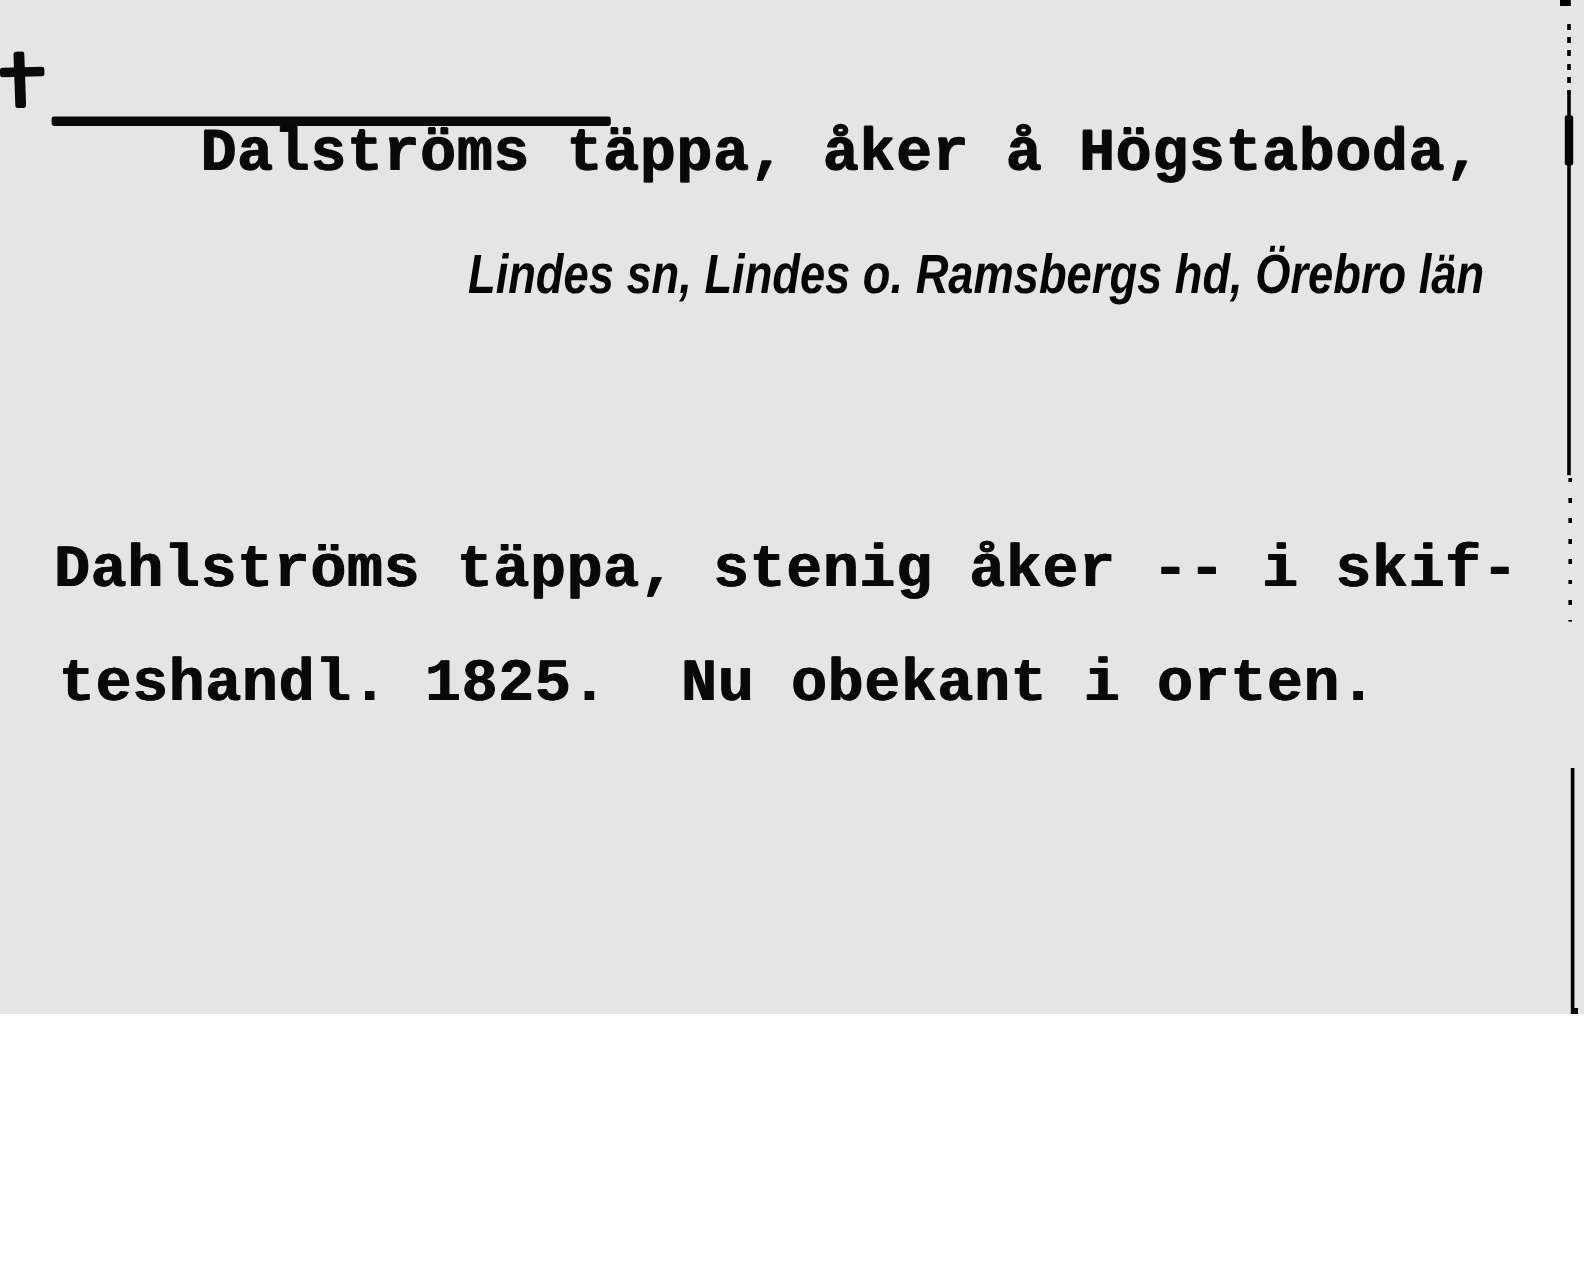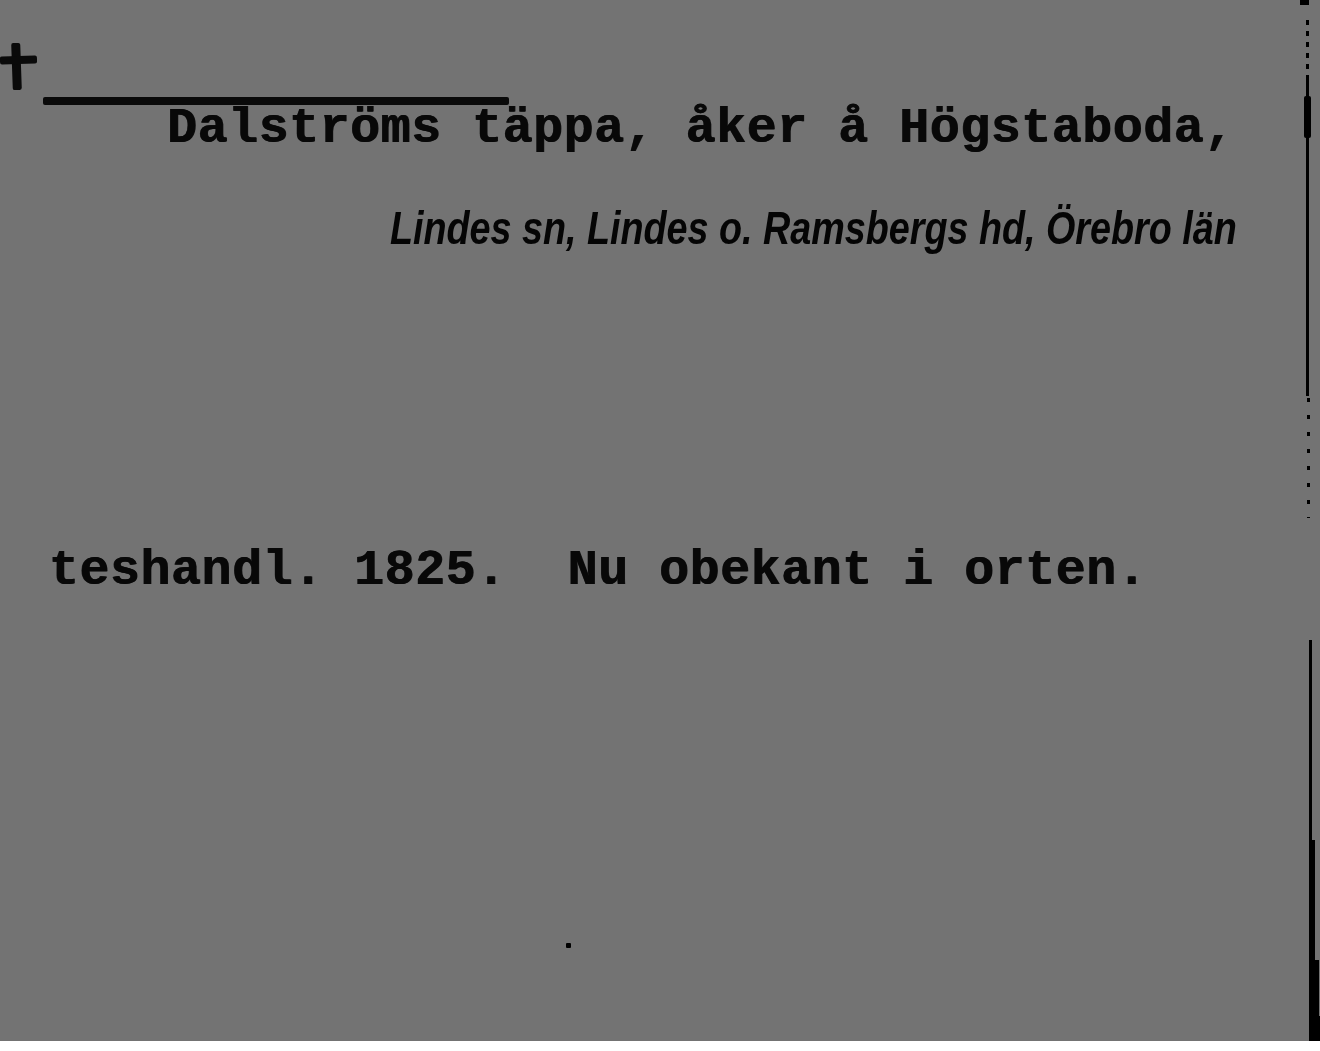--- a/index.html
+++ b/index.html
@@ -3,22 +3,22 @@
 <meta charset="utf-8">
 <style>
   html, body {
     margin: 0;
     padding: 0;
     background: #ffffff;
   }
   .card {
     position: relative;
     width: 1320px;
-    height: 1041px;
-    background: #737373;
+    height: 845px;
+    background: #e5e5e5;
     overflow: hidden;
     font-family: "Liberation Mono", monospace;
     color: #080808;
   }
   
   .tw {
     position: absolute;
     font-family: "Liberation Mono", monospace;
     font-weight: bold;
     font-size: 50px;
@@ -123,20 +123,21 @@
     <div class="hbar"></div>
   </div>
 
   <div class="tw title-line">
     <span>Dalströms täppa</span><span>, åker å Högstaboda,</span>
   </div>
   <div class="title-underline"></div>
 
   <div class="location-line">Lindes sn, Lindes o. Ramsbergs hd, Örebro län</div>
 
+  <div class="tw body-line-1">Dahlströms täppa, stenig åker -- i skif-</div>
   <div class="tw body-line-2">teshandl. 1825.  Nu obekant i orten.</div>
 
 
   <div class="artifact ink-speck"></div>
   <div class="artifact edge-corner-mark"></div>
   <div class="artifact edge-dashes-top"></div>
   <div class="artifact edge-solid-upper"></div>
   <div class="artifact edge-blob-upper"></div>
   <div class="artifact edge-dashes-mid"></div>
   <div class="artifact edge-solid-lower"></div>

